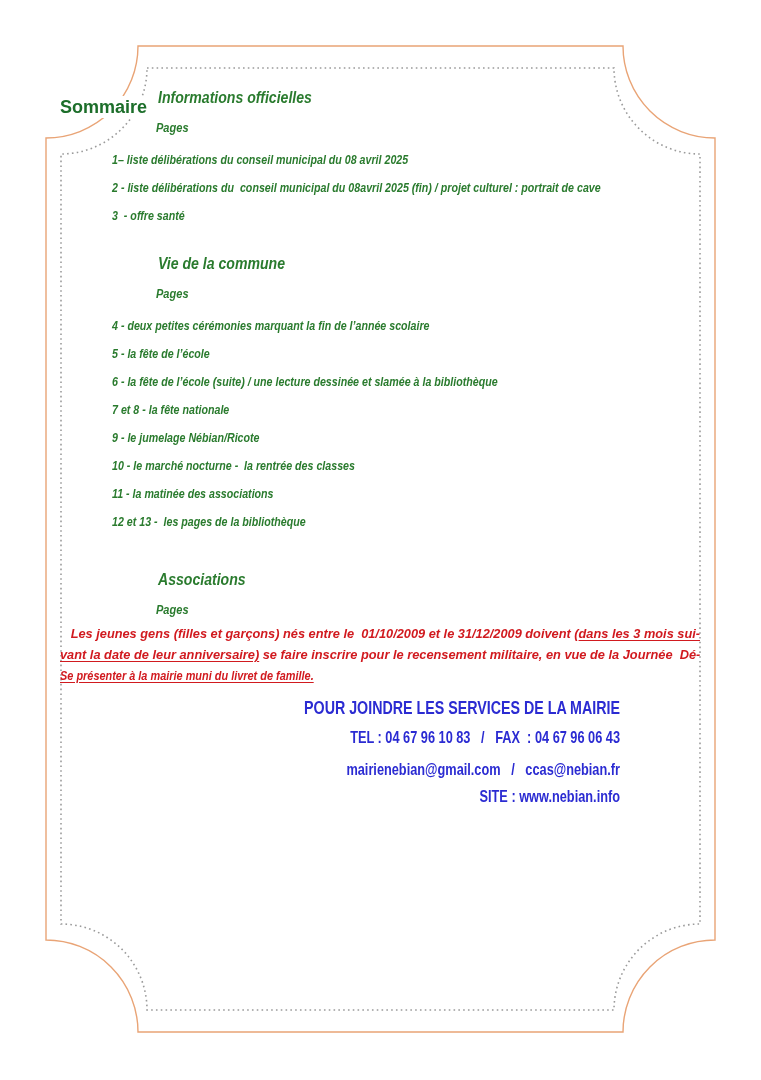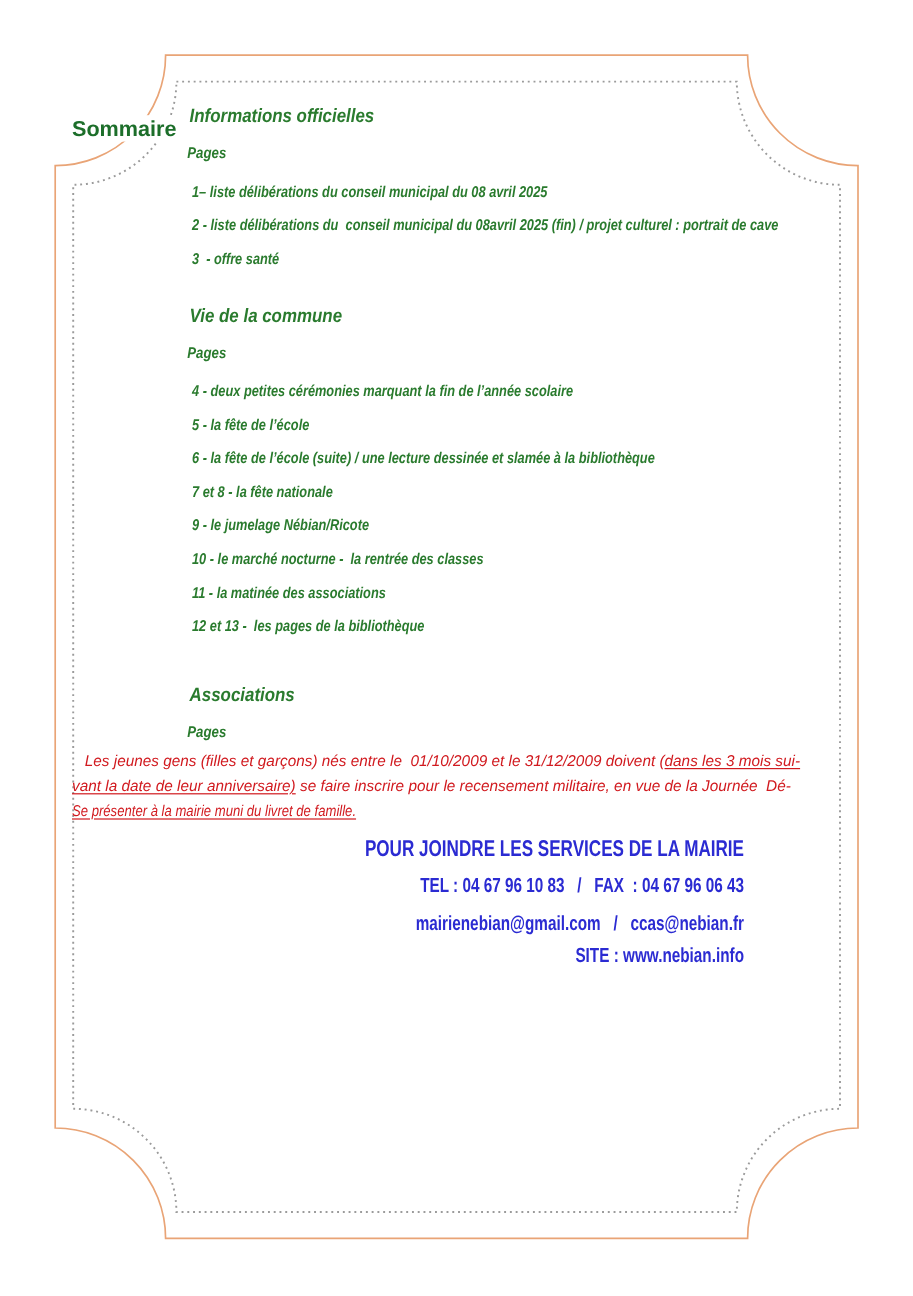--- a/index.html
+++ b/index.html
@@ -23,28 +23,28 @@
     color:var(--green);line-height:20px;white-space:pre;
     transform:scaleX(0.88);transform-origin:0 50%;
   }
   .sec-heading.first{margin-top:4px;}
   .sec-heading.third{margin-top:38px;}
   .pages-label{
     margin:12px 0 0 96px;font-size:13px;font-weight:bold;font-style:italic;
     color:var(--green);line-height:16px;white-space:pre;
     transform:scaleX(0.85);transform-origin:0 50%;
   }
-  .toc-items{margin:14px 0 0 100px;}
+  .toc-items{margin:14px 0 0 52px;}
   .toc-item{
     font-size:13px;font-weight:bold;font-style:italic;color:var(--green);
     line-height:20px;margin:0 0 8px 0;white-space:pre;
     transform:scaleX(0.82);transform-origin:0 50%;
   }
   .notice{margin-top:5px;color:var(--red);}
-  .notice-line{line-height:21px;font-size:13px;font-weight:normal;font-style:italic;}
+  .notice-line{line-height:21px;font-size:13px;font-weight:bold;font-style:italic;}
   .fit{display:inline-block;white-space:pre;transform-origin:0 50%;}
   .fixed-cond{display:inline-block;white-space:pre;transform:scaleX(0.84);transform-origin:0 50%;}
   .u{text-decoration:underline;text-underline-offset:2px;}
   .contact{margin-top:10px;text-align:right;color:var(--blue);font-weight:bold;}
   .c-heading{font-size:19px;line-height:24px;white-space:pre;transform:scaleX(0.75);}
   .c-line{font-size:17px;line-height:20px;white-space:pre;transform:scaleX(0.75);}
   .c-phone{margin-top:8px;}
   .c-email{margin-top:12px;}
   .c-site{margin-top:7px;}
 </style>

